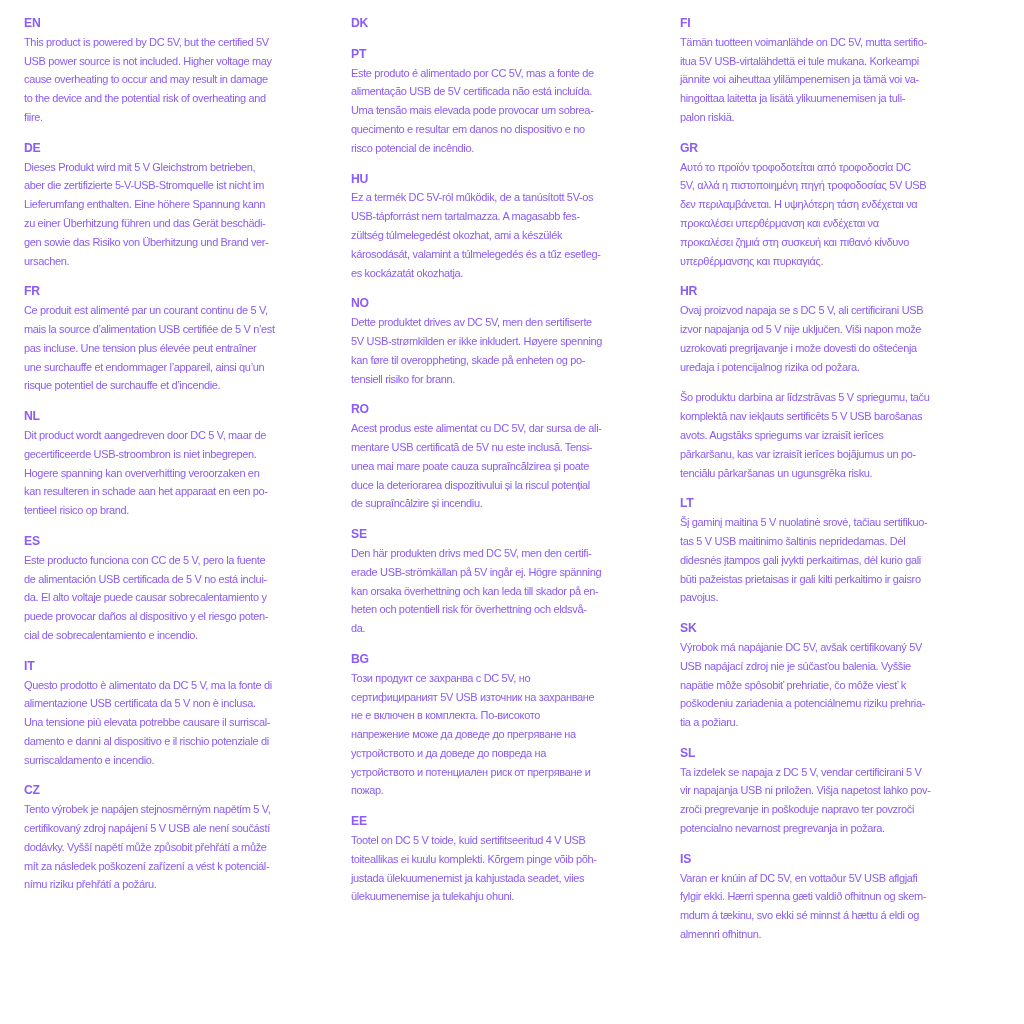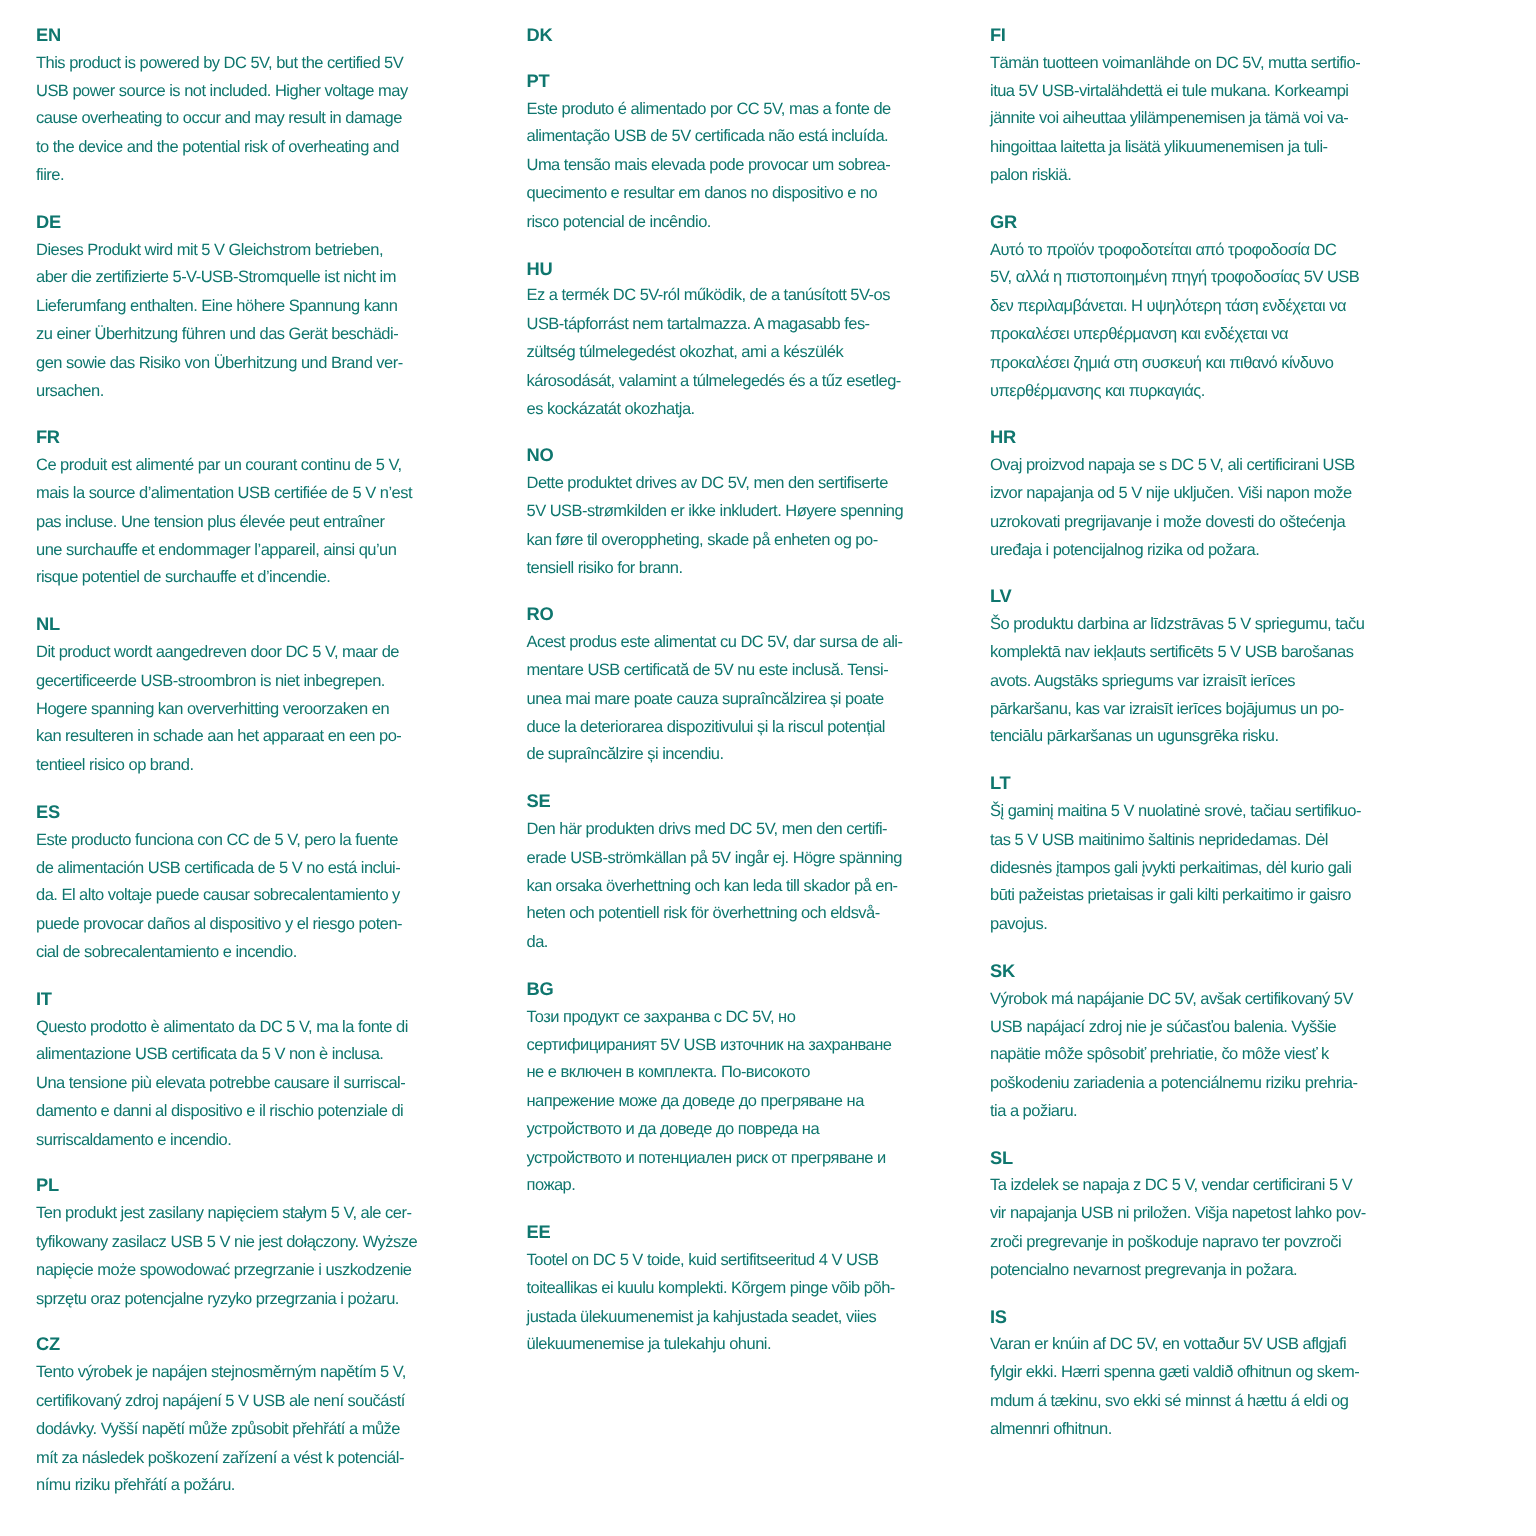--- a/index.html
+++ b/index.html
@@ -7,30 +7,30 @@
     padding: 0;
     background: #ffffff;
   }
   .page {
     position: relative;
     width: 998px;
     height: 1024px;
     background: #ffffff;
     overflow: hidden;
     font-family: "Liberation Sans", "DejaVu Sans", sans-serif;
-    color: #0f766e;
+    color: #8b5cf6;
   }
   .col {
     position: absolute;
     top: 14px;
     width: 326px;
   }
   .col-1 { left: 24px; }
   .col-2 { left: 351px; }
-  .col-3 { left: 660px; }
+  .col-3 { left: 680px; }
   .sec { margin: 0 0 12px 0; }
   .code {
     font-size: 12.2px;
     font-weight: bold;
     line-height: 18.8px;
     letter-spacing: -0.2px;
     white-space: pre-line;
   }
   .txt {
     font-size: 11px;
@@ -87,27 +87,20 @@
 puede provocar daños al dispositivo y el riesgo poten-
 cial de sobrecalentamiento e incendio.</div>
     </div>
     <div class="sec">
       <div class="code">IT</div>
       <div class="txt">Questo prodotto è alimentato da DC 5 V, ma la fonte di
 alimentazione USB certificata da 5 V non è inclusa.
 Una tensione più elevata potrebbe causare il surriscal-
 damento e danni al dispositivo e il rischio potenziale di
 surriscaldamento e incendio.</div>
-    </div>
-    <div class="sec">
-      <div class="code">PL</div>
-      <div class="txt">Ten produkt jest zasilany napięciem stałym 5 V, ale cer-
-tyfikowany zasilacz USB 5 V nie jest dołączony. Wyższe
-napięcie może spowodować przegrzanie i uszkodzenie
-sprzętu oraz potencjalne ryzyko przegrzania i pożaru.</div>
     </div>
     <div class="sec">
       <div class="code">CZ</div>
       <div class="txt">Tento výrobek je napájen stejnosměrným napětím 5 V,
 certifikovaný zdroj napájení 5 V USB ale není součástí
 dodávky. Vyšší napětí může způsobit přehřátí a může
 mít za následek poškození zařízení a vést k potenciál-
 nímu riziku přehřátí a požáru.</div>
     </div>
   </div>
@@ -193,21 +186,20 @@
 υπερθέρμανσης και πυρκαγιάς.</div>
     </div>
     <div class="sec">
       <div class="code">HR</div>
       <div class="txt">Ovaj proizvod napaja se s DC 5 V, ali certificirani USB
 izvor napajanja od 5 V nije uključen. Viši napon može
 uzrokovati pregrijavanje i može dovesti do oštećenja
 uređaja i potencijalnog rizika od požara.</div>
     </div>
     <div class="sec">
-      <div class="code">LV</div>
       <div class="txt">Šo produktu darbina ar līdzstrāvas 5 V spriegumu, taču
 komplektā nav iekļauts sertificēts 5 V USB barošanas
 avots. Augstāks spriegums var izraisīt ierīces
 pārkaršanu, kas var izraisīt ierīces bojājumus un po-
 tenciālu pārkaršanas un ugunsgrēka risku.</div>
     </div>
     <div class="sec">
       <div class="code">LT</div>
       <div class="txt">Šį gaminį maitina 5 V nuolatinė srovė, tačiau sertifikuo-
 tas 5 V USB maitinimo šaltinis nepridedamas. Dėl

